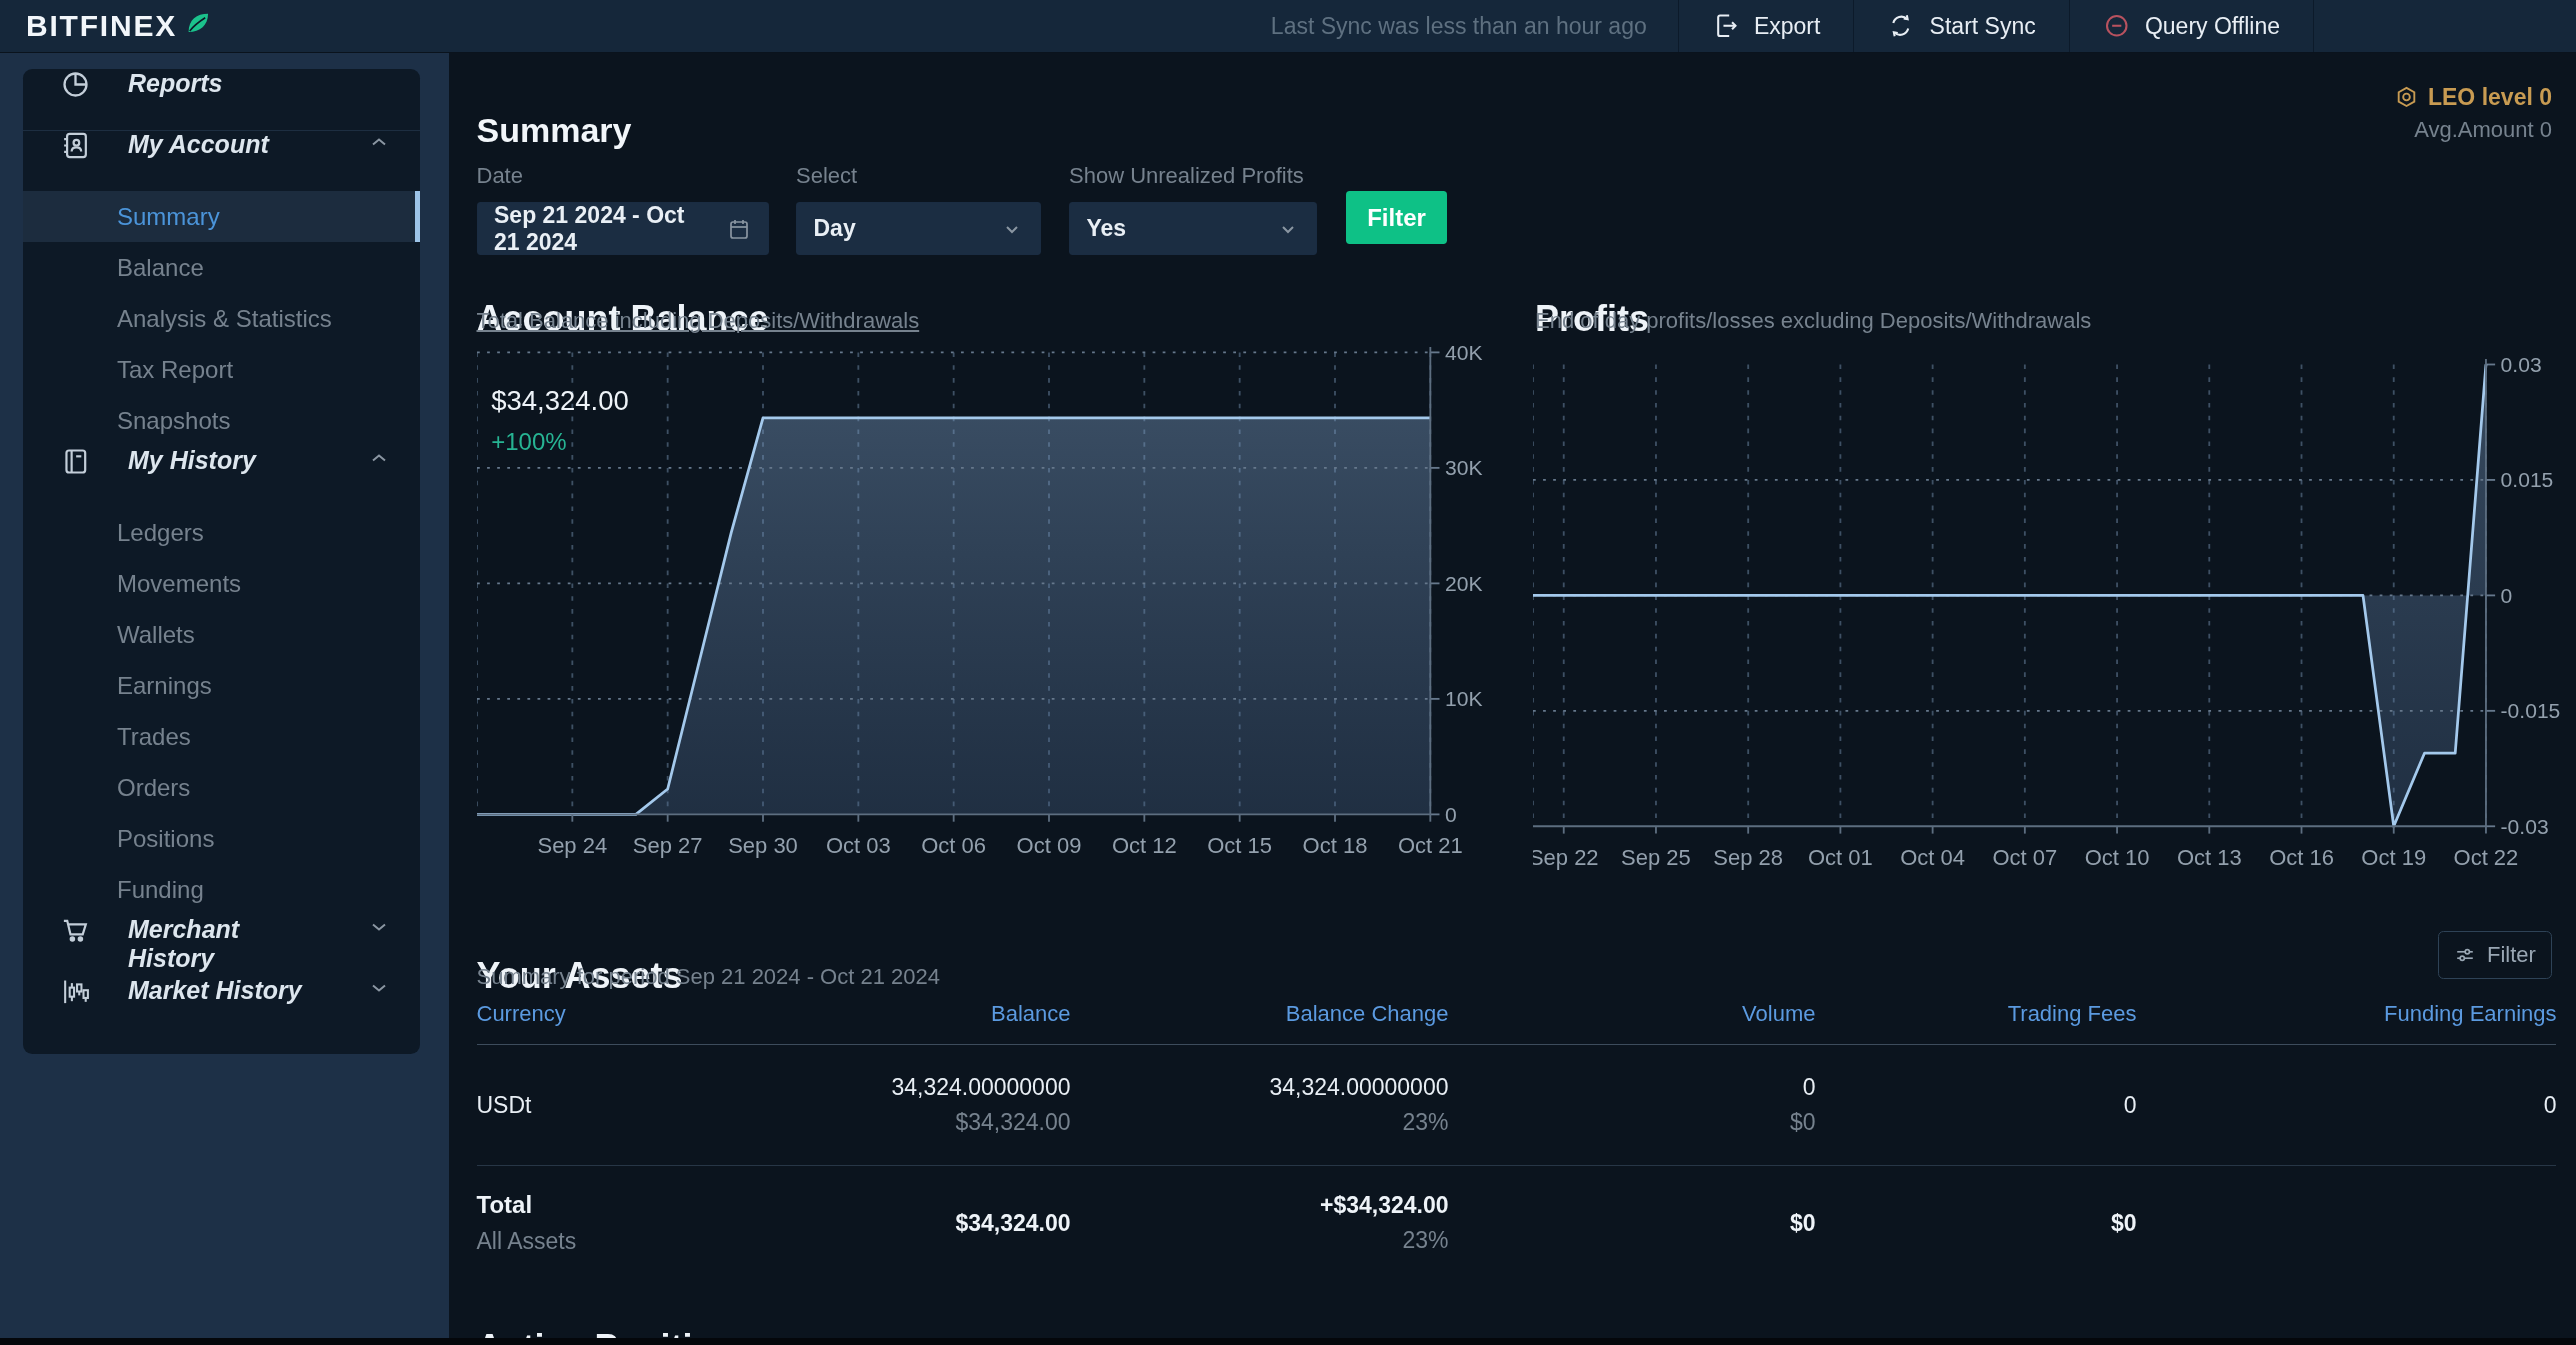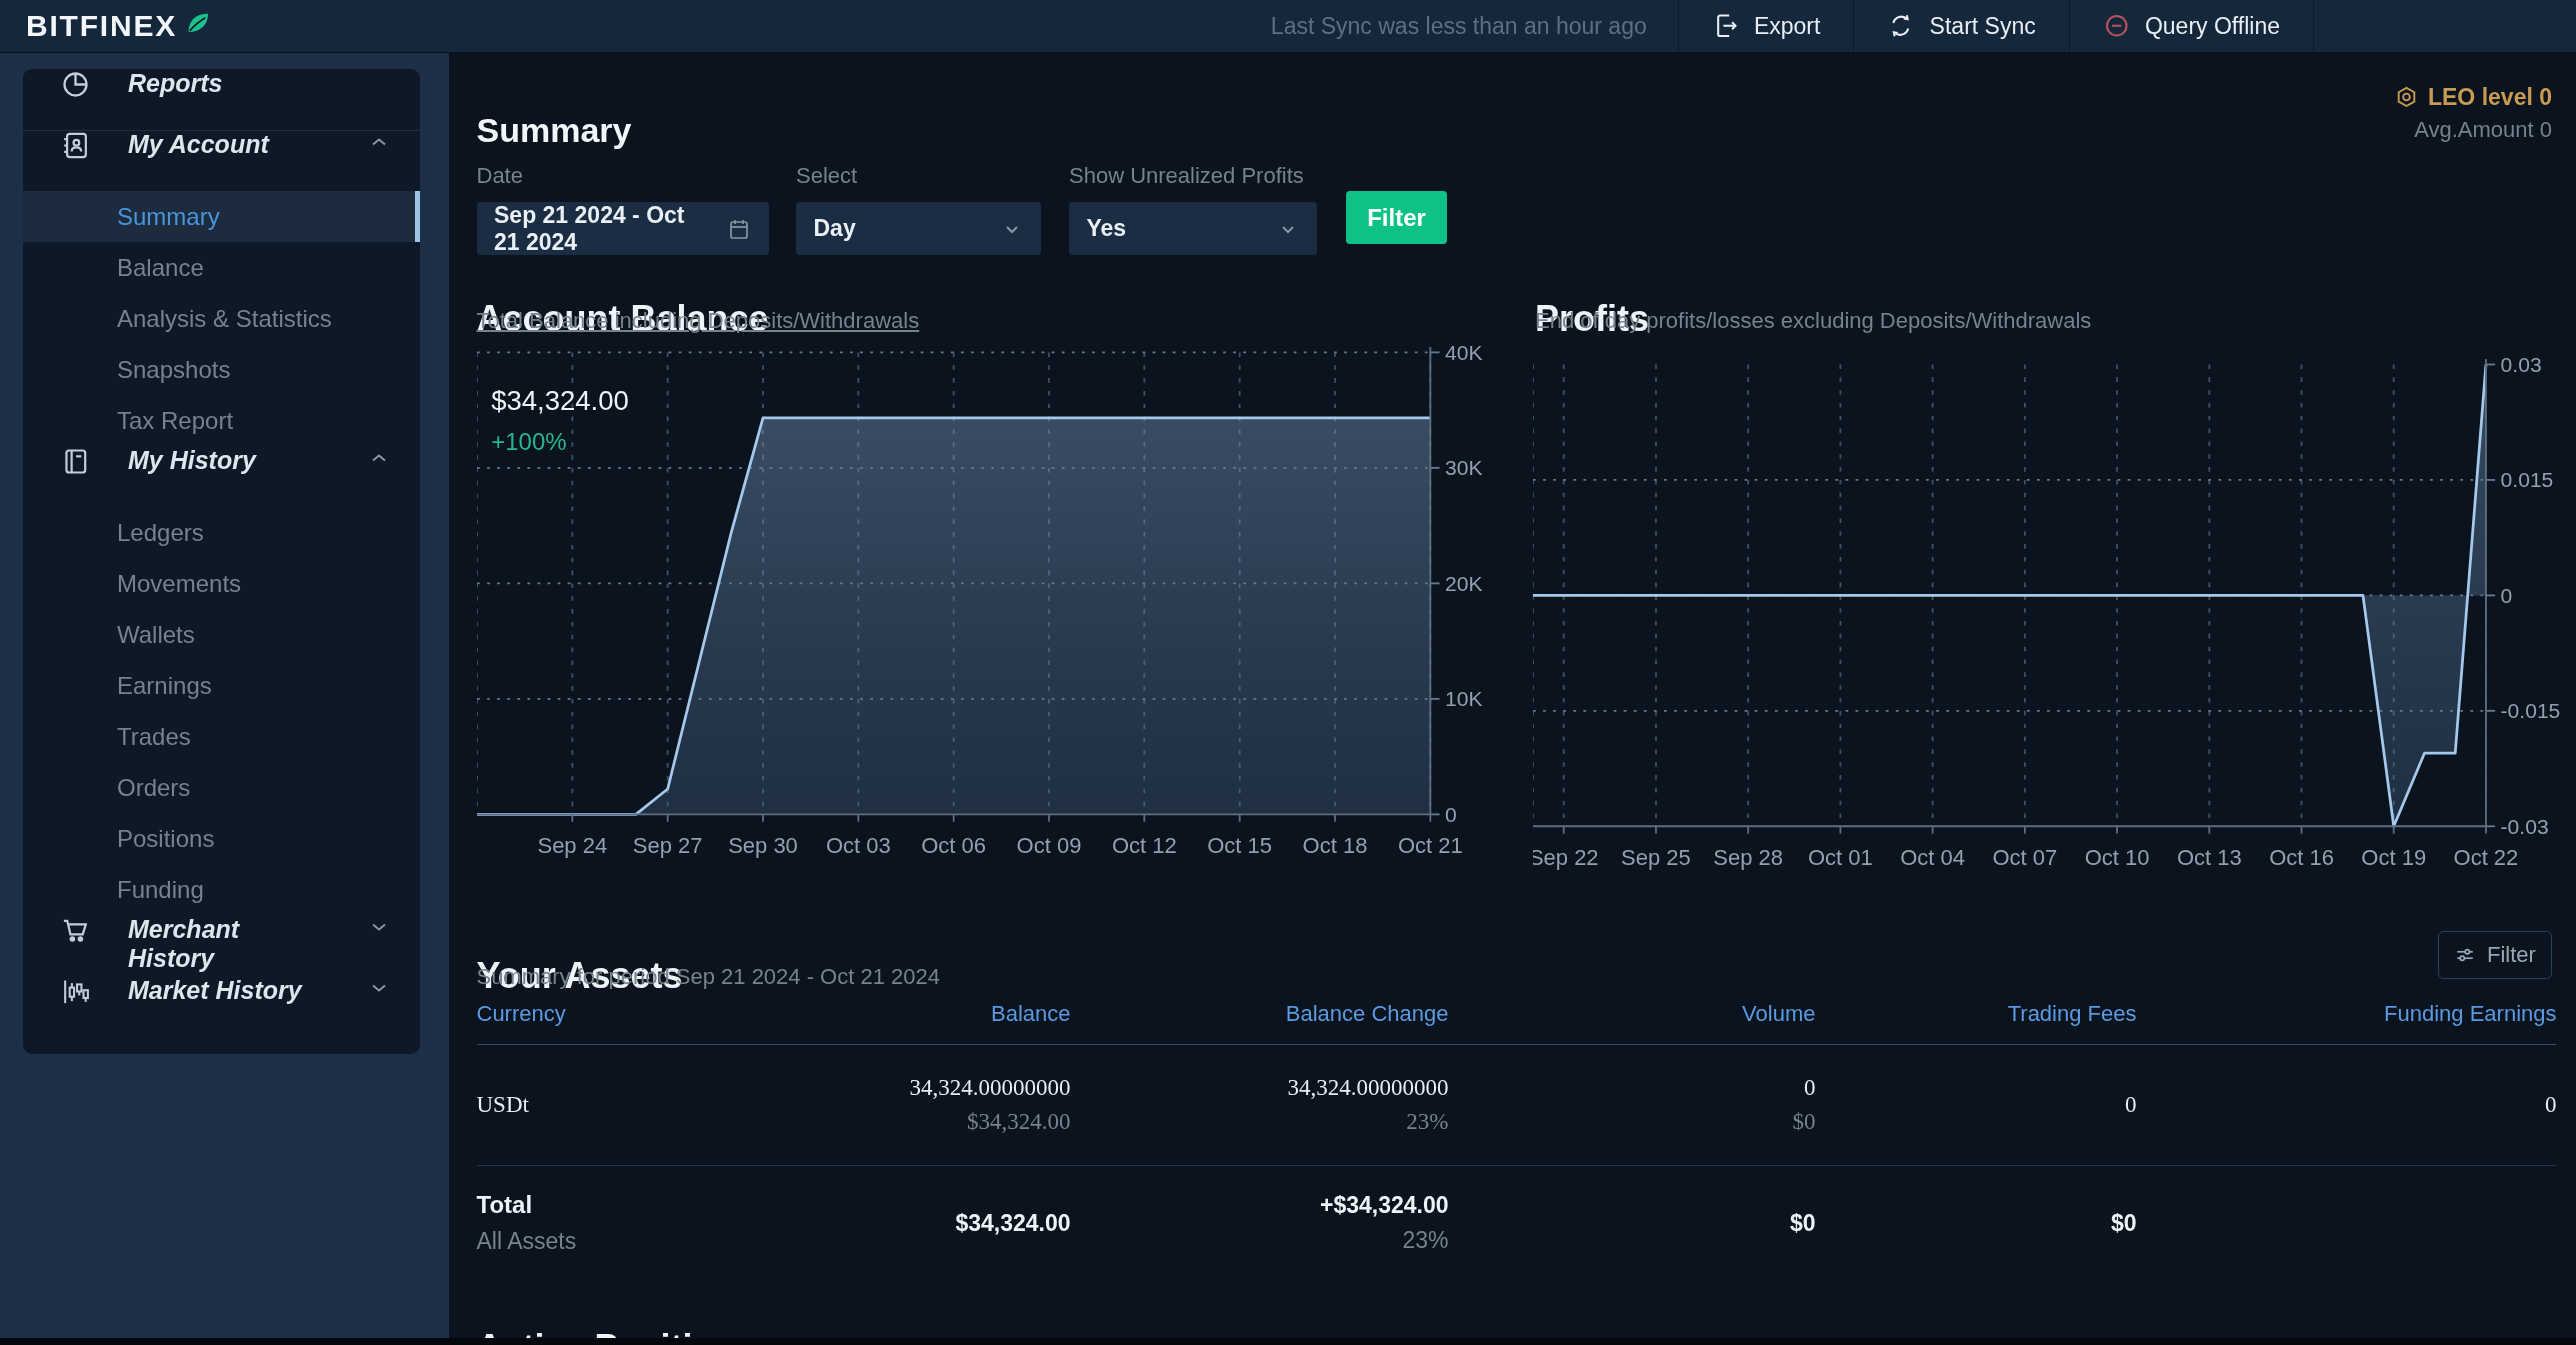--- a/index.html
+++ b/index.html
@@ -69,21 +69,21 @@
   
   .assets-table{position:absolute;left:27.5px;top:948px;width:2079px;}
   .t-grid{display:grid;grid-template-columns:275px 319px 378px 367px 321px 420px;}
   .t-head{height:44px;border-bottom:0.9px solid #3d4c5c;align-items:start;}
   .th{color:#5b9ae0;font-size:22px;}
   .th.num{text-align:right;}
   .t-row{border-bottom:0.9px solid #273646;}
   .t-row.total{border-bottom:none;}
   .t-row .td{display:flex;flex-direction:column;justify-content:center;align-items:flex-end;gap:8.3px;}
   .t-row .td.c-left{align-items:flex-start;}
-  .t-row1{height:121px;font-family:Liberation Serif, serif;}
+  .t-row1{height:121px;}
   .t-row2{height:114px;}
   .cell-main{color:#e8eef4;font-size:23px;}
   .cell-sub{color:#76828e;font-size:23px;}
   .cell-bold{color:#eef3f8;font-size:24px;font-weight:700;}
 
   .h2-bottom{position:absolute;left:27.5px;top:1247px;}
   .bottom-strip{position:absolute;left:0;top:1338px;width:2576px;height:8.3px;background:#04070b;}
 </style>
 </head>
 <body>
@@ -156,24 +156,24 @@
       <div class="sb-sub active">
         <span>Summary</span>
       </div>
       <div class="sb-sub">
         <span>Balance</span>
       </div>
       <div class="sb-sub">
         <span>Analysis &amp; Statistics</span>
       </div>
       <div class="sb-sub">
+        <span>Tax Report</span>
+      </div>
+      <div class="sb-sub">
         <span>Snapshots</span>
-      </div>
-      <div class="sb-sub">
-        <span>Tax Report</span>
       </div>
 
       <div class="sb-head">
         <svg class="mi" viewBox="0 0 24 24" fill="none" stroke="currentColor" stroke-width="1.7">
           <rect x="5" y="3.5" width="14.5" height="17" rx="2"></rect>
           <line x1="9" y1="3.5" x2="9" y2="20.5"></line>
           <line x1="12.5" y1="8" x2="16.5" y2="8"></line>
         </svg>
         <span>My History</span>
         <svg class="chev" viewBox="0 0 24 24" fill="none" stroke="currentColor" stroke-width="2">

